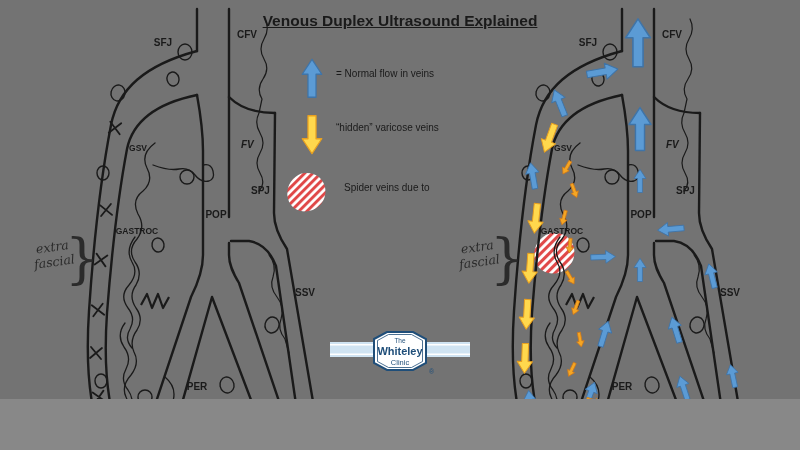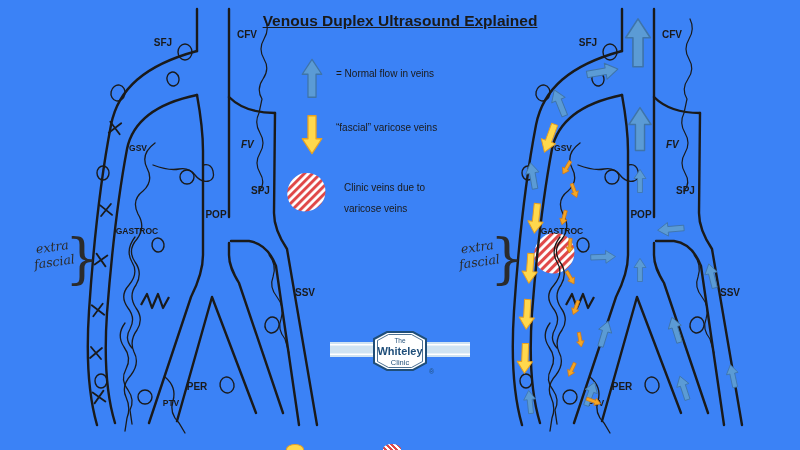--- a/index.html
+++ b/index.html
@@ -1,16 +1,16 @@
 <!DOCTYPE html>
 <html><head>
 <meta charset="utf-8">
 <style>
   html,body{margin:0;padding:0;background:#888;}
-  .stage{position:relative;width:800px;height:450px;background:#3b82f6;overflow:hidden;
+  .stage{position:relative;width:800px;height:399px;background:#737373;overflow:hidden;
          font-family:"Liberation Sans",sans-serif;color:#1a1a1a;}
   .title{position:absolute;top:12px;left:50%;transform:translateX(-50%);
          font-size:15.5px;font-weight:bold;text-decoration:underline;white-space:nowrap;}
   .legend-text{position:absolute;font-size:10px;line-height:20px;white-space:nowrap;}
   .legend-text .ind{padding-left:14px;display:block;}
   .lt1{left:336px;top:64px;}
   .lt2{left:336px;top:118px;}
   .lt3{left:330px;top:177px;line-height:21px;}
   .licon{position:absolute;}
   .li1{left:299px;top:56px;}
@@ -108,29 +108,28 @@
 
   <svg class="licon li1" width="26" height="44" viewBox="-13 -24 26 44">
     <use href="#arr" xlink:href="#arr" class="arr-blue" transform="translate(0,0) scale(1.15)"></use>
   </svg>
   <div class="legend-text lt1">= Normal flow in veins</div>
 
   <svg class="licon li2" width="26" height="46" viewBox="-13 -24 26 46">
     <use href="#arr" xlink:href="#arr" class="arr-yellow" transform="rotate(180) scale(1.15)"></use>
   </svg>
   <div class="legend-text lt2">
-    <span style="display:block">“fascial” varicose veins</span>
+    <span style="display:block">“hidden” varicose veins</span>
   </div>
 
   <svg class="licon li3" width="46" height="44" viewBox="-23 -22 46 44">
     <use href="#patchblob" xlink:href="#patchblob" fill="url(#redhatch)" transform="scale(0.95)"></use>
   </svg>
   <div class="legend-text lt3">
-    <span class="ind">Clinic veins due to</span>
-    <span class="ind">varicose veins</span>
+    <span class="ind">Spider veins due to</span>
   </div>
 
   <svg class="diagram dleft" viewBox="0 0 300 440">
     <use href="#vein-skeleton" xlink:href="#vein-skeleton"></use>
     <g stroke="#1a1a1a" stroke-width="1.8" stroke-linecap="round">
       <path transform="translate(90,123) rotate(8)" d="M-5.5,-5.5 L5.5,5.5 M-5.5,5.5 L5.5,-5.5"></path>
       <path transform="translate(81,205) rotate(-6)" d="M-5.5,-5.5 L5.5,5.5 M-5.5,5.5 L5.5,-5.5"></path>
       <path transform="translate(76,255) rotate(10)" d="M-5.5,-5.5 L5.5,5.5 M-5.5,5.5 L5.5,-5.5"></path>
       <path transform="translate(73,305) rotate(-8)" d="M-5.5,-5.5 L5.5,5.5 M-5.5,5.5 L5.5,-5.5"></path>
       <path transform="translate(71,348) rotate(5)" d="M-5.5,-5.5 L5.5,5.5 M-5.5,5.5 L5.5,-5.5"></path>

